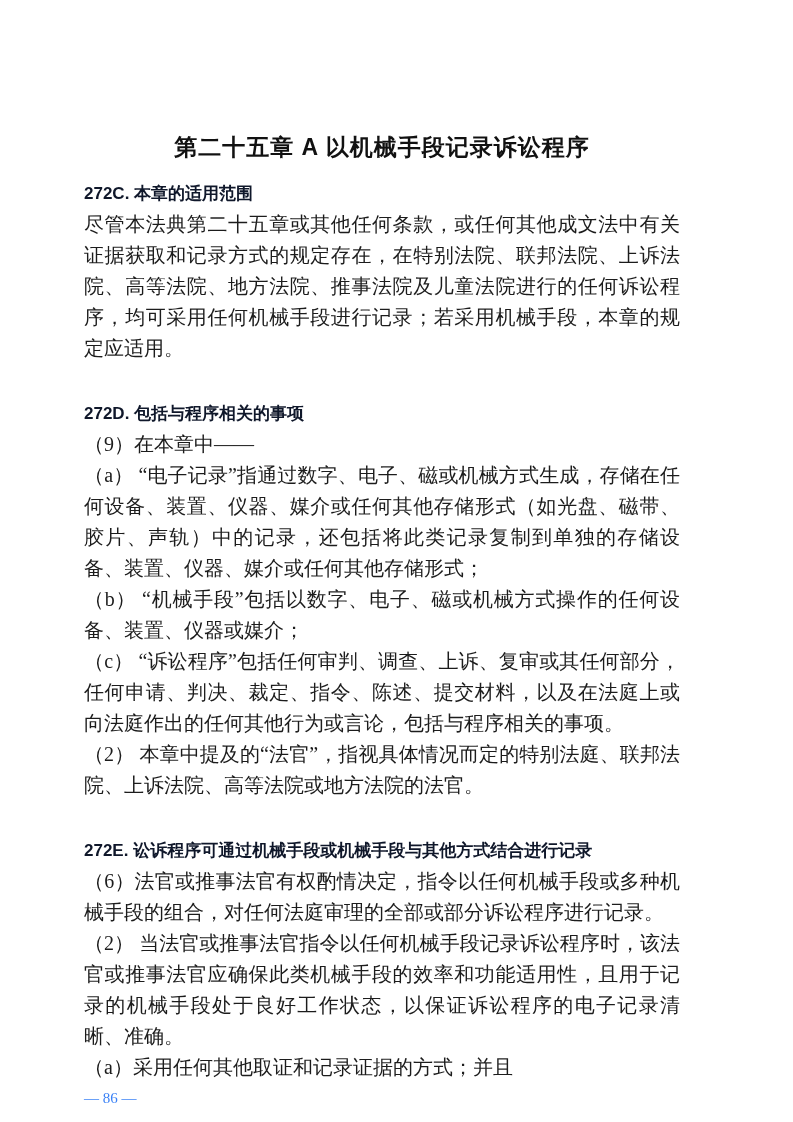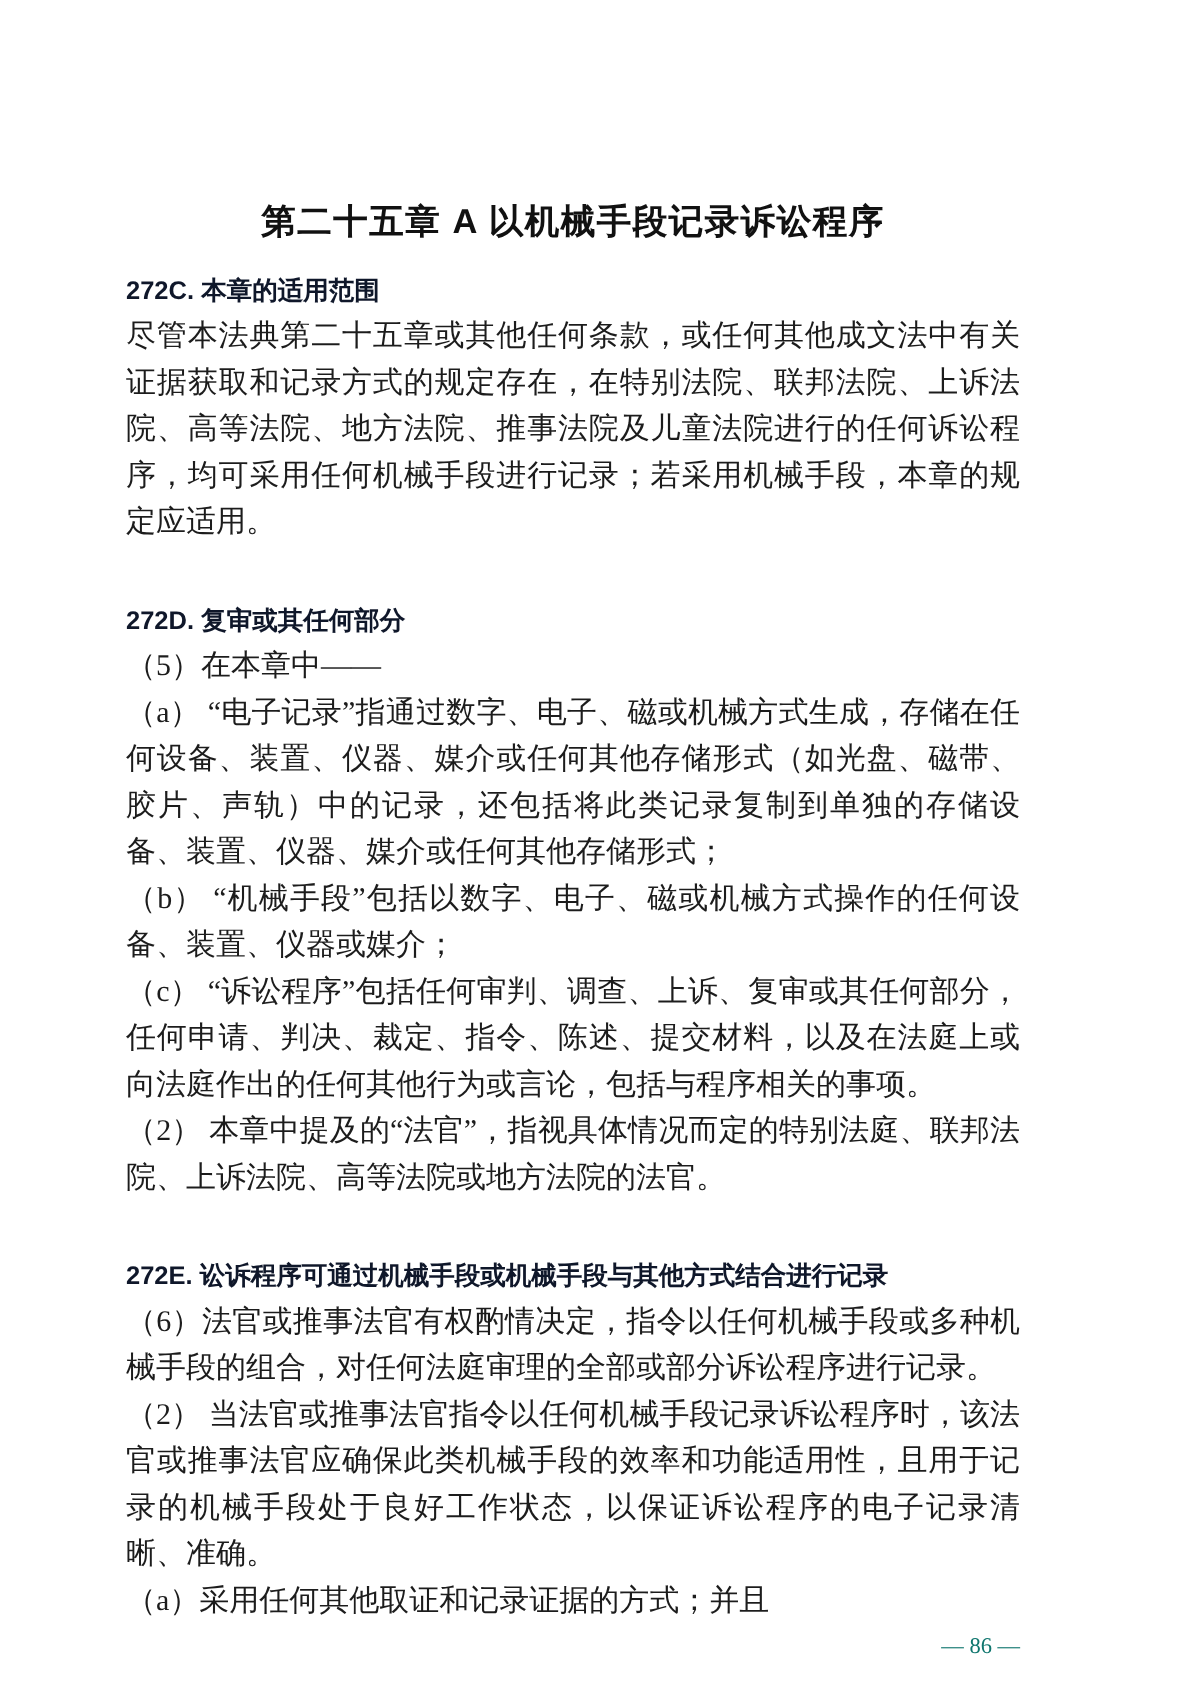--- a/index.html
+++ b/index.html
@@ -45,40 +45,40 @@
   }
   .para {
     margin: 0;
     font-size: 20px;
     line-height: 31px;
     text-align: justify;
     color: #1c1c1c;
   }
   .page-number {
     margin: 0;
-    text-align: right;
+    text-align: left;
     font-size: 15px;
     line-height: 31px;
-    color: #0f766e;
+    color: #3b82f6;
   }
 </style>
 </head>
 <body>
 
 <div class="page">
   <h1 class="doc-title">第二十五章 A 以机械手段记录诉讼程序</h1>
 
   <div class="sections">
       <section class="section">
         <h2 class="heading">272C. 本章的适用范围</h2>
         <p class="para">尽管本法典第二十五章或其他任何条款，或任何其他成文法中有关证据获取和记录方式的规定存在，在特别法院、联邦法院、上诉法院、高等法院、地方法院、推事法院及儿童法院进行的任何诉讼程序，均可采用任何机械手段进行记录；若采用机械手段，本章的规定应适用。</p>
       </section>
       <section class="section">
-        <h2 class="heading">272D. 复审或其任何部分</h2>
-        <p class="para">（5）在本章中——</p>
+        <h2 class="heading">272D. 包括与程序相关的事项</h2>
+        <p class="para">（9）在本章中——</p>
         <p class="para">（a） “电子记录”指通过数字、电子、磁或机械方式生成，存储在任何设备、装置、仪器、媒介或任何其他存储形式（如光盘、磁带、胶片、声轨）中的记录，还包括将此类记录复制到单独的存储设备、装置、仪器、媒介或任何其他存储形式；</p>
         <p class="para">（b） “机械手段”包括以数字、电子、磁或机械方式操作的任何设备、装置、仪器或媒介；</p>
         <p class="para">（c） “诉讼程序”包括任何审判、调查、上诉、复审或其任何部分，任何申请、判决、裁定、指令、陈述、提交材料，以及在法庭上或向法庭作出的任何其他行为或言论，包括与程序相关的事项。</p>
         <p class="para">（2） 本章中提及的“法官”，指视具体情况而定的特别法庭、联邦法院、上诉法院、高等法院或地方法院的法官。</p>
       </section>
       <section class="section">
         <h2 class="heading">272E. 讼诉程序可通过机械手段或机械手段与其他方式结合进行记录</h2>
         <p class="para">（6）法官或推事法官有权酌情决定，指令以任何机械手段或多种机械手段的组合，对任何法庭审理的全部或部分诉讼程序进行记录。</p>
         <p class="para">（2） 当法官或推事法官指令以任何机械手段记录诉讼程序时，该法官或推事法官应确保此类机械手段的效率和功能适用性，且用于记录的机械手段处于良好工作状态，以保证诉讼程序的电子记录清晰、准确。</p>
         <p class="para">（a）采用任何其他取证和记录证据的方式；并且</p>

